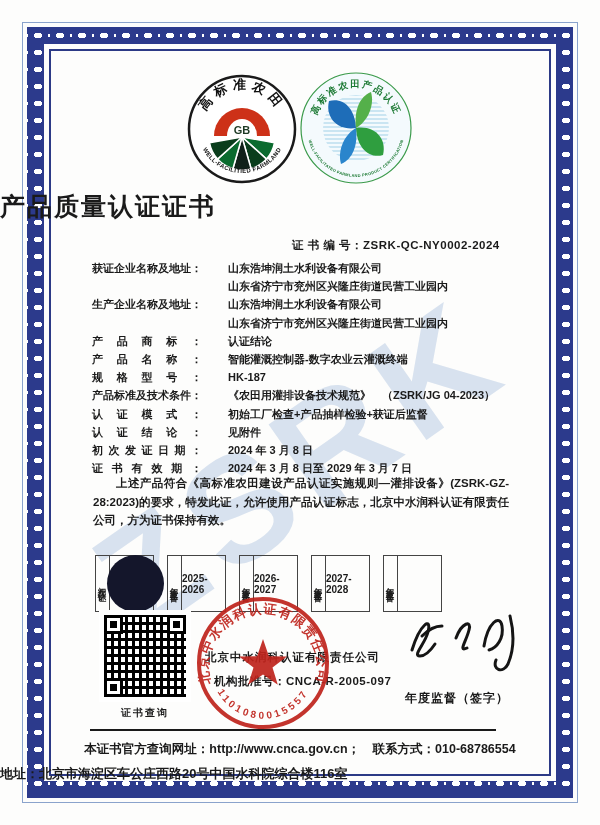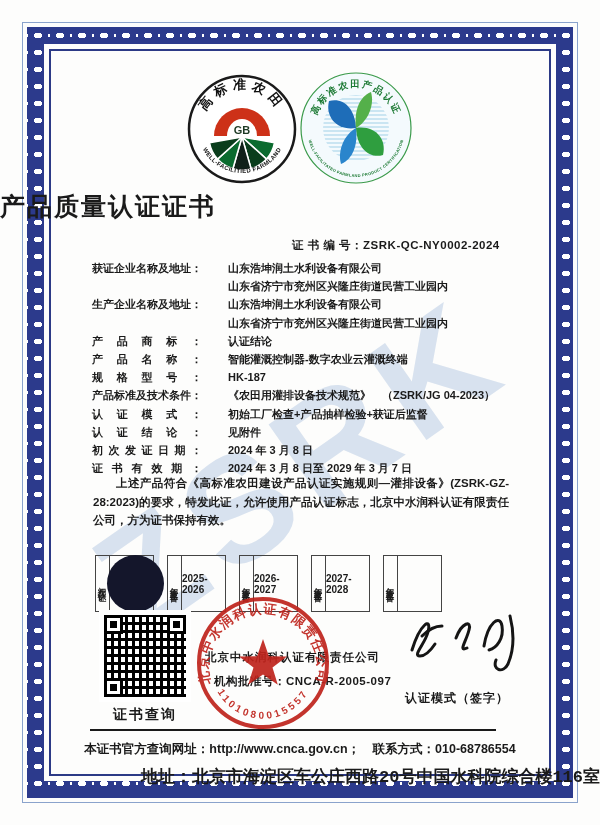--- a/index.html
+++ b/index.html
@@ -69,29 +69,29 @@
   .qr-pattern{
     position:relative;width:100%;height:100%;background:#fff;
     background-image:
       repeating-linear-gradient(0deg,#000 0 3px,transparent 3px 8px),
       repeating-linear-gradient(90deg,#000 0 3px,#fff 3px 7px),
       repeating-linear-gradient(90deg,#000 0 2px,transparent 2px 9px);
   }
   .finder{position:absolute;width:19px;height:19px;border:3px solid #000;background:#fff;display:flex;align-items:center;justify-content:center;}
   .finder::after{content:"";width:7px;height:7px;background:#000;}
   .finder.tl{left:0;top:0;} .finder.tr{right:0;top:0;} .finder.bl{left:0;bottom:0;}
-  .qr-label{position:absolute;left:99px;top:706px;width:92px;text-align:center;font-size:14px;font-weight:bold;letter-spacing:2px;}
+  .qr-label{position:absolute;left:99px;top:706px;width:92px;text-align:center;font-size:10px;font-weight:bold;letter-spacing:2px;}
   .issuer-line1{position:absolute;left:205px;top:650px;font-size:11.5px;font-weight:bold;letter-spacing:1px;}
   .issuer-line2{position:absolute;left:214px;top:674px;font-size:11.5px;font-weight:bold;letter-spacing:.5px;}
   .stamp{position:absolute;left:190px;top:590px;width:146px;height:146px;z-index:3;opacity:.92;}
   .signature{position:absolute;left:398px;top:606px;width:130px;height:75px;z-index:3;}
   .sig-label{position:absolute;left:405px;top:690px;font-size:12px;font-weight:bold;letter-spacing:1px;}
   .divider{position:absolute;left:90px;top:729px;width:406px;height:2px;background:#1a1a1a;}
   .footer-line1{position:absolute;top:741px;left:0;width:100%;text-align:center;font-size:12.5px;font-weight:bold;}
-  .footer-line2{position:absolute;top:765px;left:0;width:100%;text-align:right;font-size:17px;font-weight:bold;font-family:Liberation Mono, monospace;}
+  .footer-line2{position:absolute;top:765px;left:0;width:100%;text-align:left;font-size:13px;font-weight:bold;}
 </style>
 </head>
 <body>
 
 <div class="page">
 
   <div class="frame-outer-line"></div>
   <div class="frame-band">
     <div class="frame-band-hole"></div>
   </div>
@@ -266,20 +266,20 @@
 
     <svg class="signature" viewBox="0 0 130 75">
       <g fill="none" stroke="#151515" stroke-width="3" stroke-linecap="round" stroke-linejoin="round">
         <path d="M14,44 C22,18 34,10 30,26 C27,38 14,50 22,50 C28,50 33,44 37,38"></path>
         <path d="M24,30 C30,24 38,20 44,20"></path>
         <path d="M58,32 C64,16 74,14 71,24 C68,36 60,46 69,42"></path>
         <path d="M86,40 C90,16 102,8 104,20 C106,32 99,42 91,44"></path>
         <path d="M112,10 C116,26 116,44 110,58 C105,68 94,64 98,54"></path>
       </g>
     </svg>
-    <div class="sig-label">认证模式（签字）</div>
+    <div class="sig-label">年度监督（签字）</div>
 
     <div class="divider"></div>
     <div class="footer-line1">本证书官方查询网址：http://www.cnca.gov.cn；　联系方式：010-68786554</div>
     <div class="footer-line2">地址：北京市海淀区车公庄西路20号中国水科院综合楼116室</div>
 
   </div>
 </div>
 
 </body></html>

